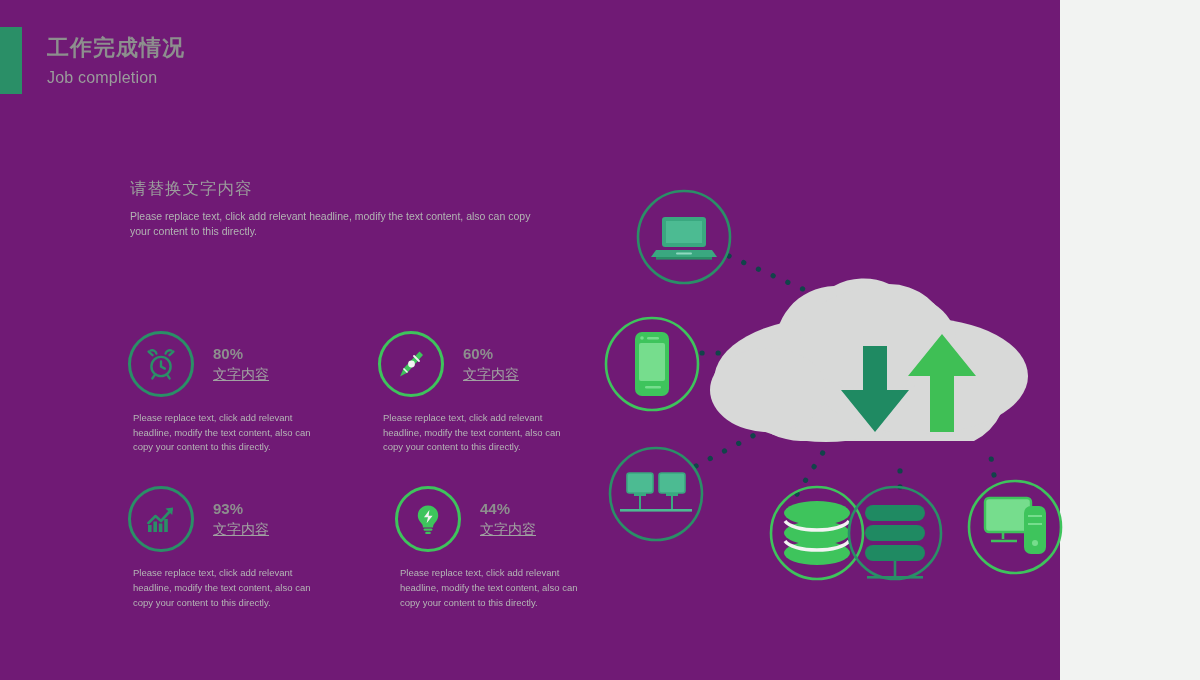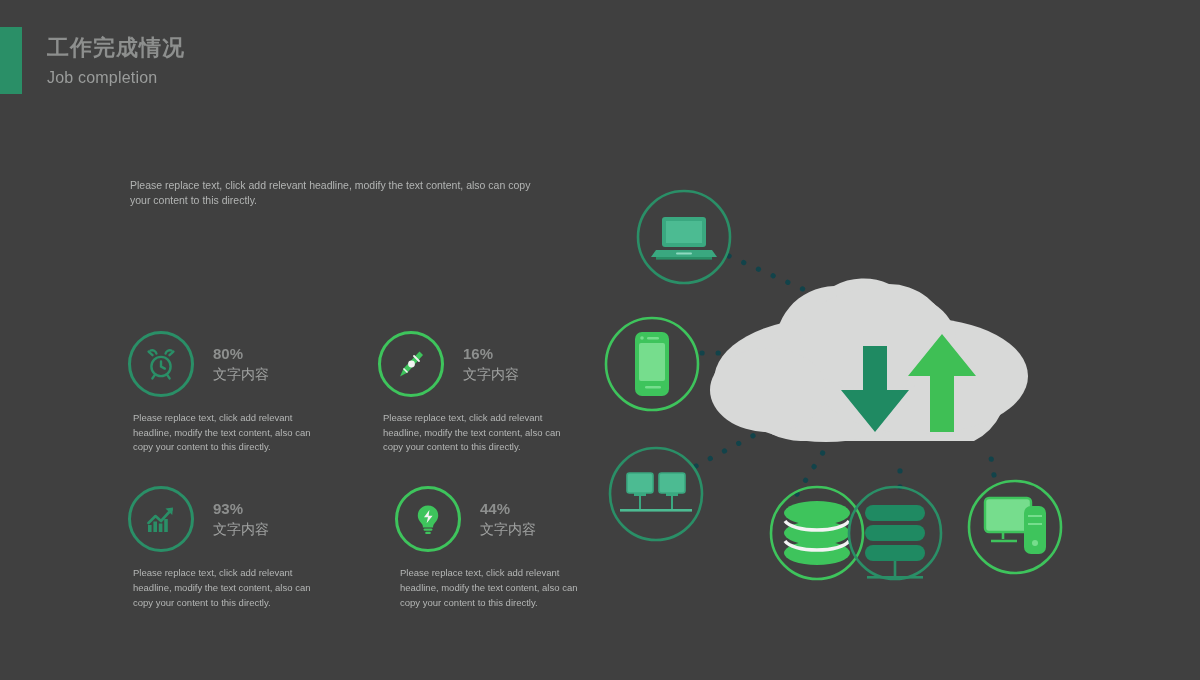--- a/index.html
+++ b/index.html
@@ -2,21 +2,21 @@
 <html><head>
 <meta charset="utf-8">
 <style>
   * { box-sizing: border-box; margin: 0; padding: 0; }
   html, body {
     width: 1200px; height: 680px;
     background: #f2f3f2;
     font-family: "Liberation Sans", "DejaVu Sans", sans-serif;
     overflow: hidden;
   }
-  #slide { position: relative; width: 1200px; height: 680px; background: #404040; }
+  #slide { position: relative; width: 1060px; height: 680px; background: #701a75; }
 
   
   .hdr-bar {
     position: absolute; left: 0; top: 27px;
     width: 22px; height: 67px;
     background: #2a8f67;
   }
   .hdr-cn {
     position: absolute; left: 47px; top: 37px;
     font-size: 22px; font-weight: bold; color: #8d8f8e;
@@ -52,40 +52,42 @@
     flex: 0 0 66px;
   }
   .ring.light { border-color: #3ec45c; }
   .stat-text { margin-left: 19px; }
   .stat-pct {
     font-size: 15px; font-weight: bold; color: #8d8f8e; line-height: 1.1;
   }
   .stat-label {
     font-size: 14px; color: #a0a2a1; margin-top: 5px; line-height: 1.1;
     font-family: "DejaVu Sans", "Liberation Sans", sans-serif;
+    text-decoration: underline;
   }
   .stat-desc {
     margin-top: 13px; margin-left: 5px;
     font-size: 9.5px; color: #b4b6b5; line-height: 1.55; width: 196px;
   }
 
   
   .diagram { position: absolute; left: 590px; top: 180px; width: 500px; height: 410px; }
   .diagram svg { display: block; }
 </style>
 </head>
 <body>
 
 <div id="slide">
 
   <div class="hdr-bar"></div>
   <div class="hdr-cn">工作完成情况</div>
   <div class="hdr-en">Job completion</div>
 
   <div class="intro">
+    <div class="intro-title">请替换文字内容</div>
     <div class="intro-body">Please replace text, click add relevant headline, modify the text content, also can copy your content to this directly.</div>
   </div>
 
   <div class="stats">
 
     <div class="stat-row">
 
       <div class="stat">
         <div class="stat-head">
           <div class="ring">
@@ -112,21 +114,21 @@
         <div class="stat-head">
           <div class="ring light">
             <svg width="34" height="34" viewBox="0 0 34 34">
               <path d="M25.5 4.5 L29 8 L13.5 25.5 L6 29.5 L9.5 21.5 Z" fill="#3ec45c"></path>
               <path d="M9.5 21.5 L13.5 25.5" stroke="#f2f3f2" stroke-width="1.6"></path>
               <circle cx="17.5" cy="17" r="3.4" fill="#f2f3f2"></circle>
               <path d="M20 9 L25 14" stroke="#f2f3f2" stroke-width="1.8" stroke-linecap="round"></path>
             </svg>
           </div>
           <div class="stat-text">
-            <div class="stat-pct">16%</div>
+            <div class="stat-pct">60%</div>
             <div class="stat-label">文字内容</div>
           </div>
         </div>
         <div class="stat-desc">Please replace text, click add relevant headline, modify the text content, also can copy your content to this directly.</div>
       </div>
 
     </div>
 
     <div class="stat-row">
 

